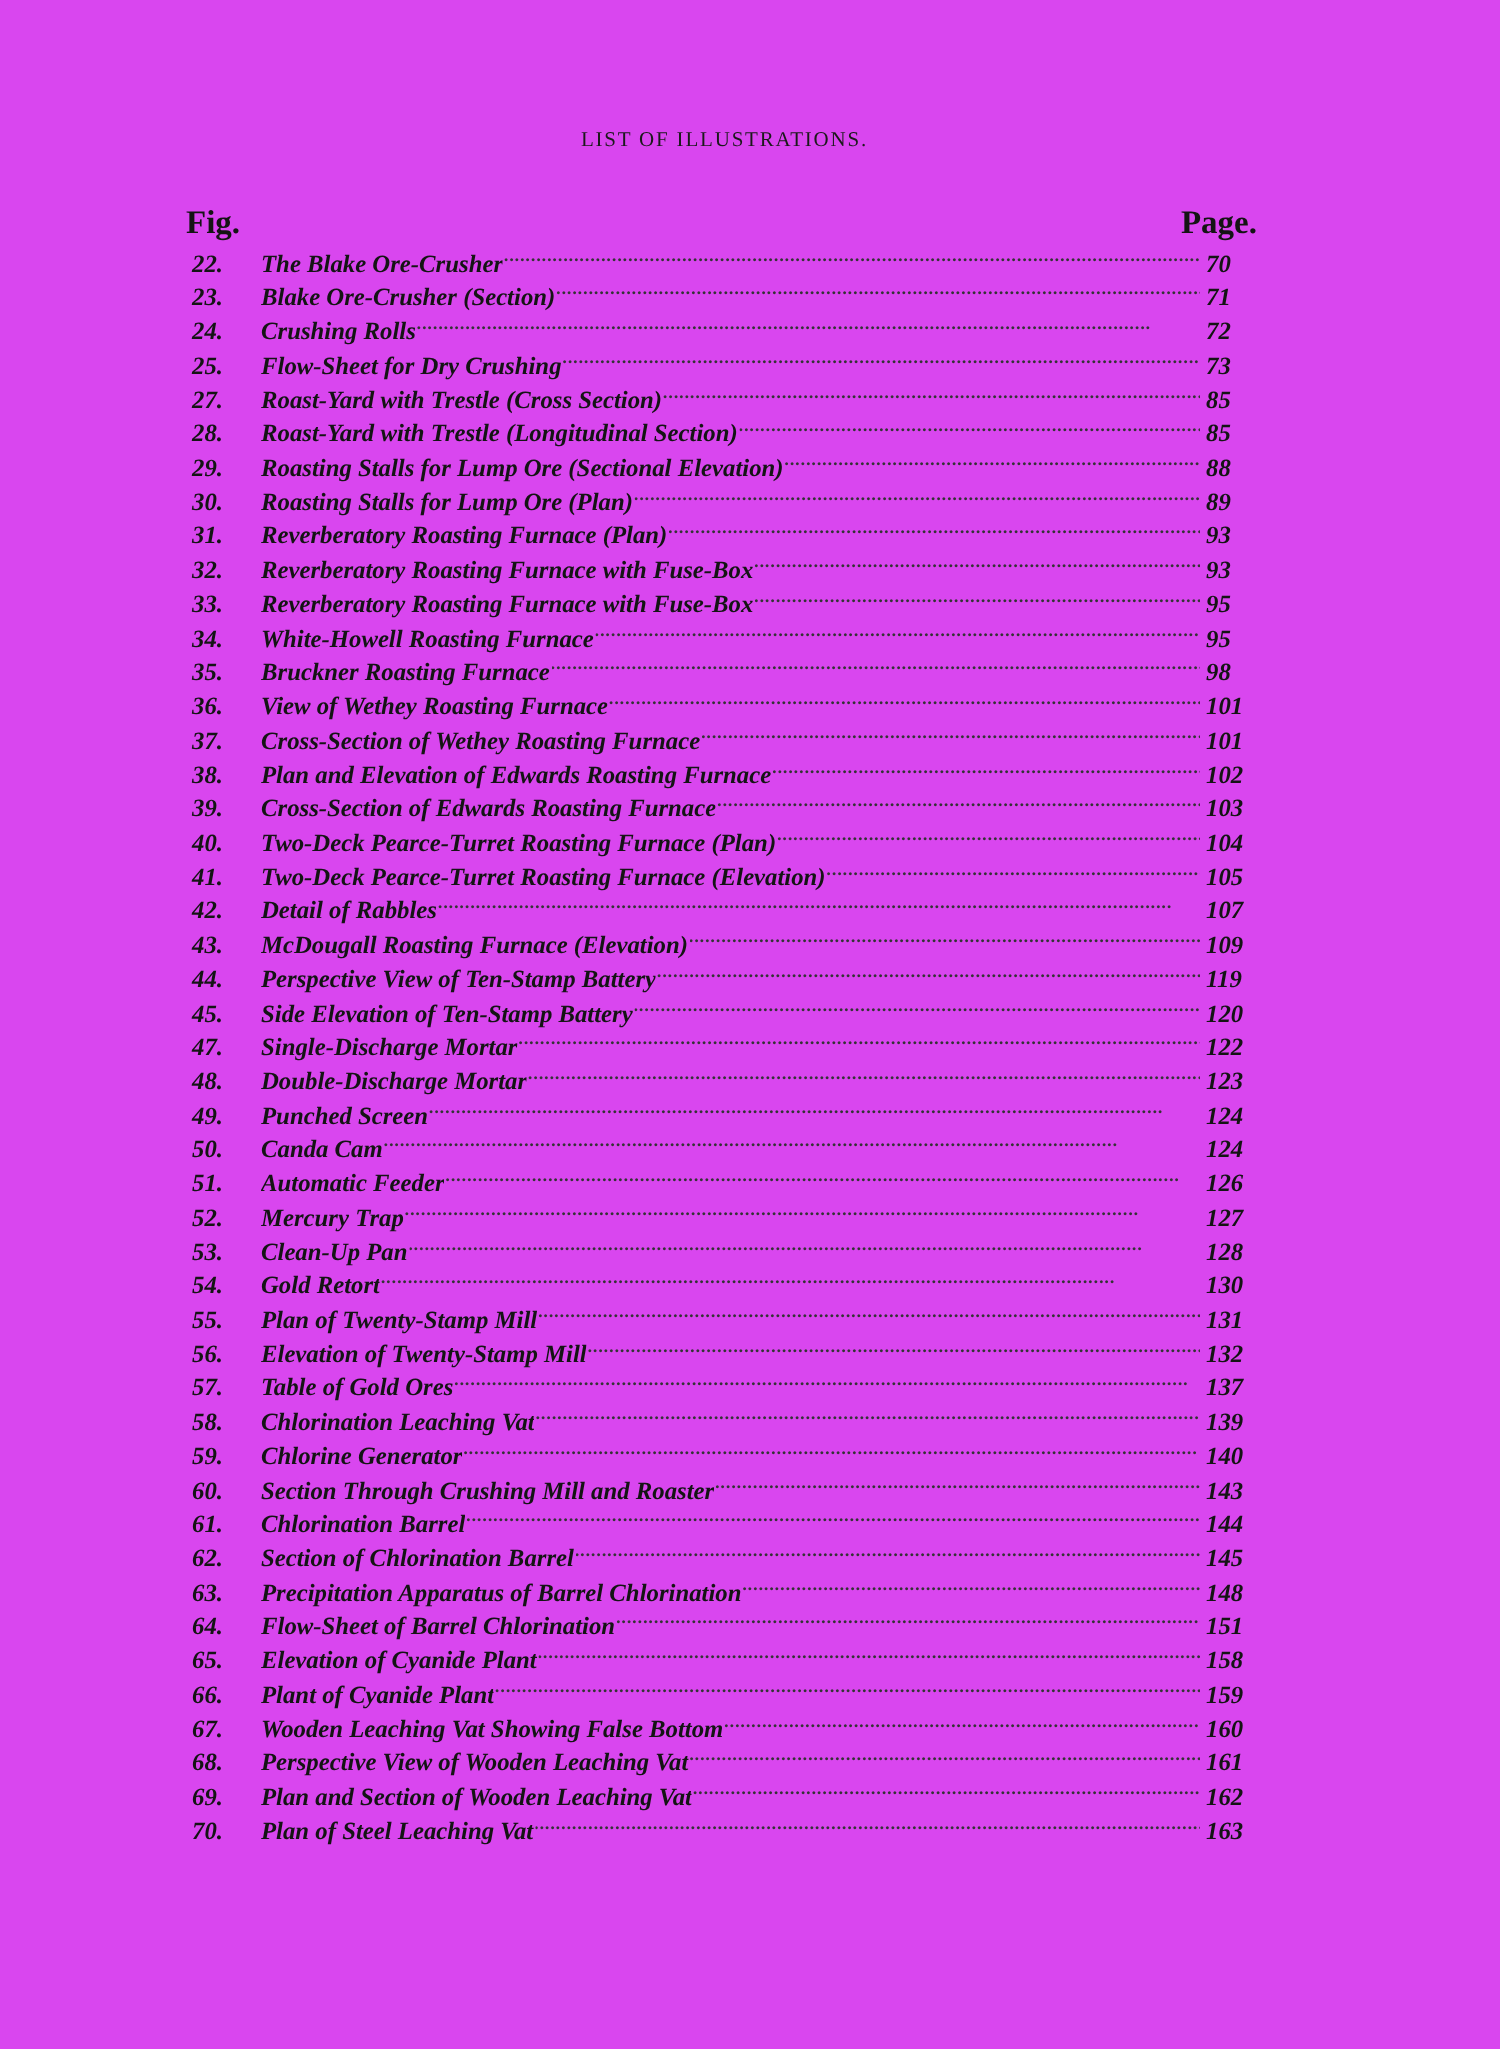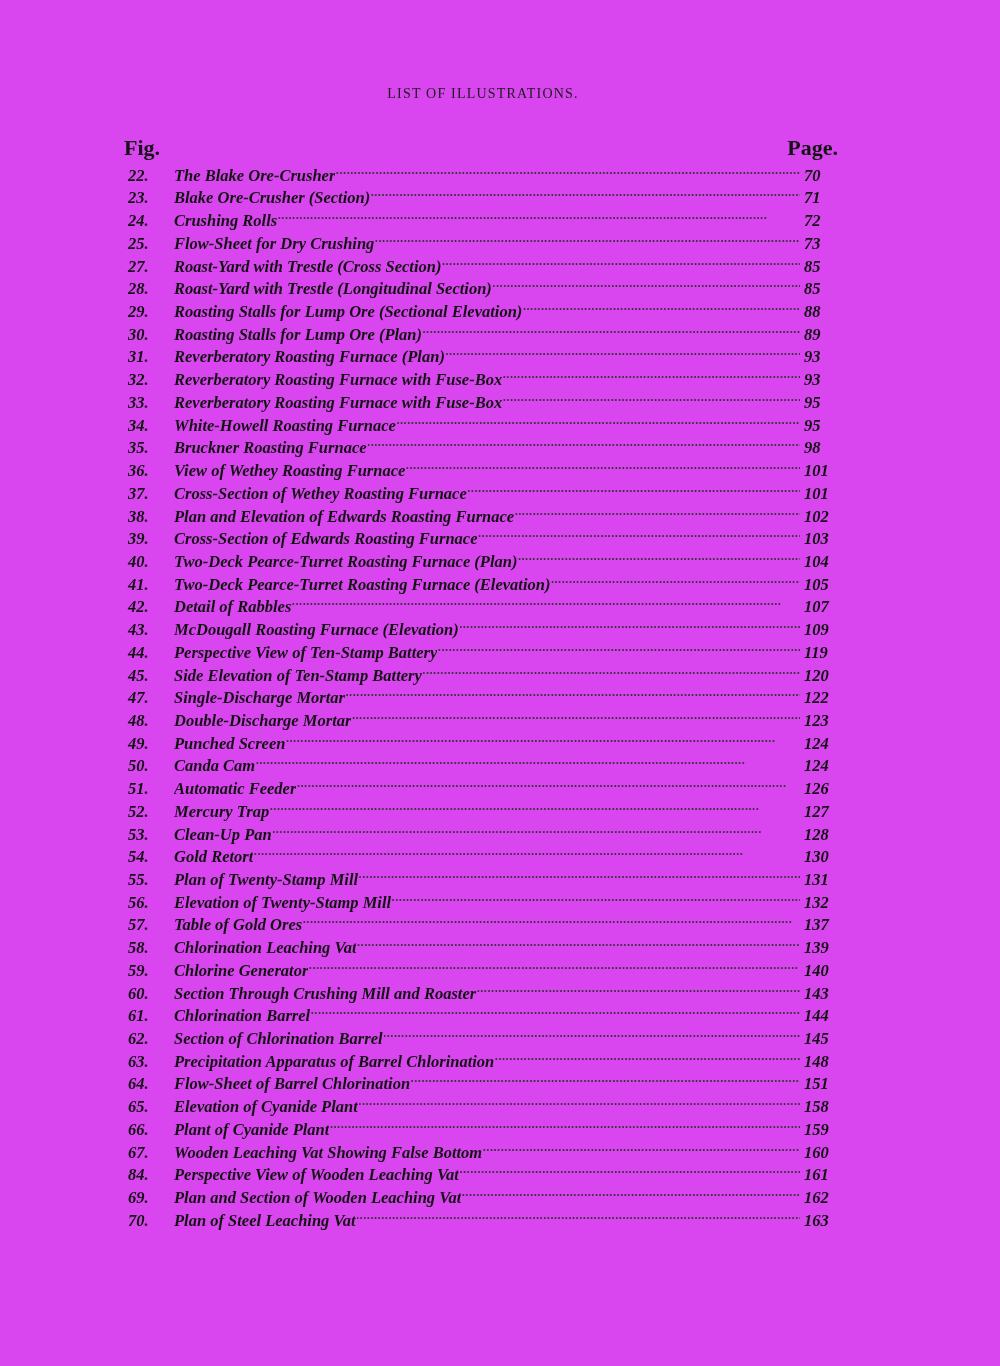--- a/index.html
+++ b/index.html
@@ -365,21 +365,21 @@
         <span class="leader"></span>
         <span class="pg">159</span>
       </li>
       <li class="row">
         <span class="num">67.</span>
         <span class="caption">Wooden Leaching Vat Showing False Bottom</span>
         <span class="leader"></span>
         <span class="pg">160</span>
       </li>
       <li class="row">
-        <span class="num">84.</span>
+        <span class="num">68.</span>
         <span class="caption">Perspective View of Wooden Leaching Vat</span>
         <span class="leader"></span>
         <span class="pg">161</span>
       </li>
       <li class="row">
         <span class="num">69.</span>
         <span class="caption">Plan and Section of Wooden Leaching Vat</span>
         <span class="leader"></span>
         <span class="pg">162</span>
       </li>

